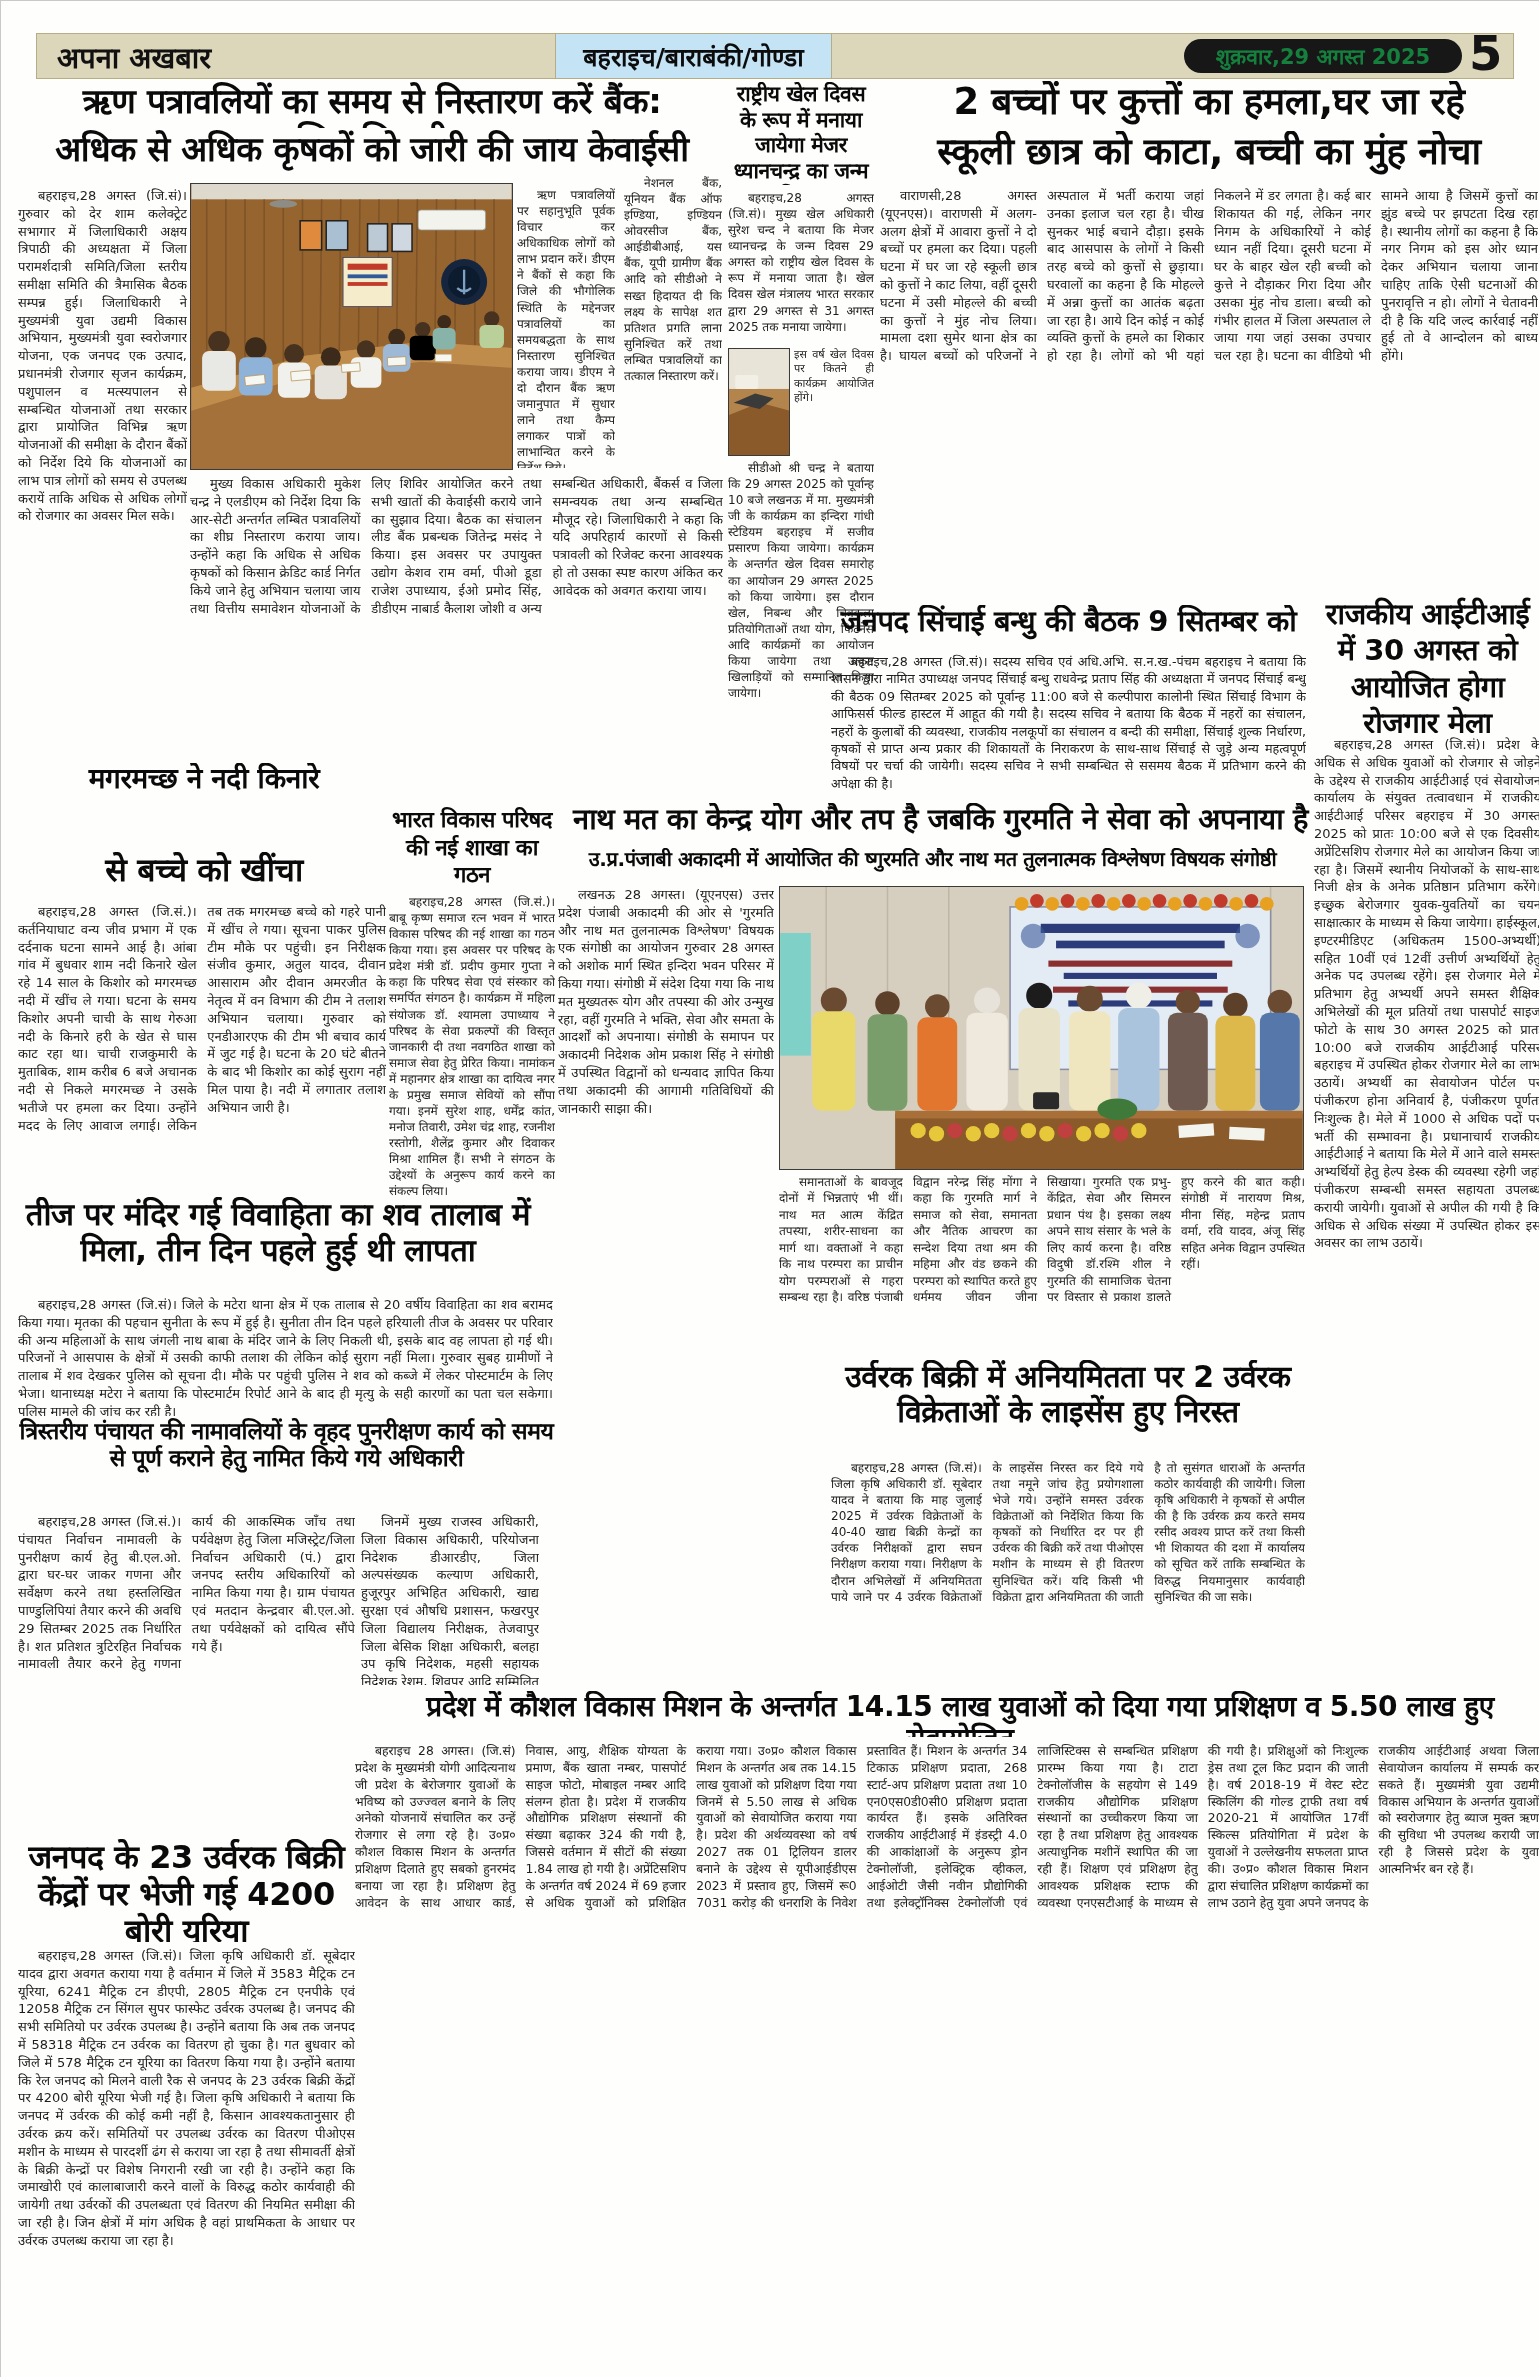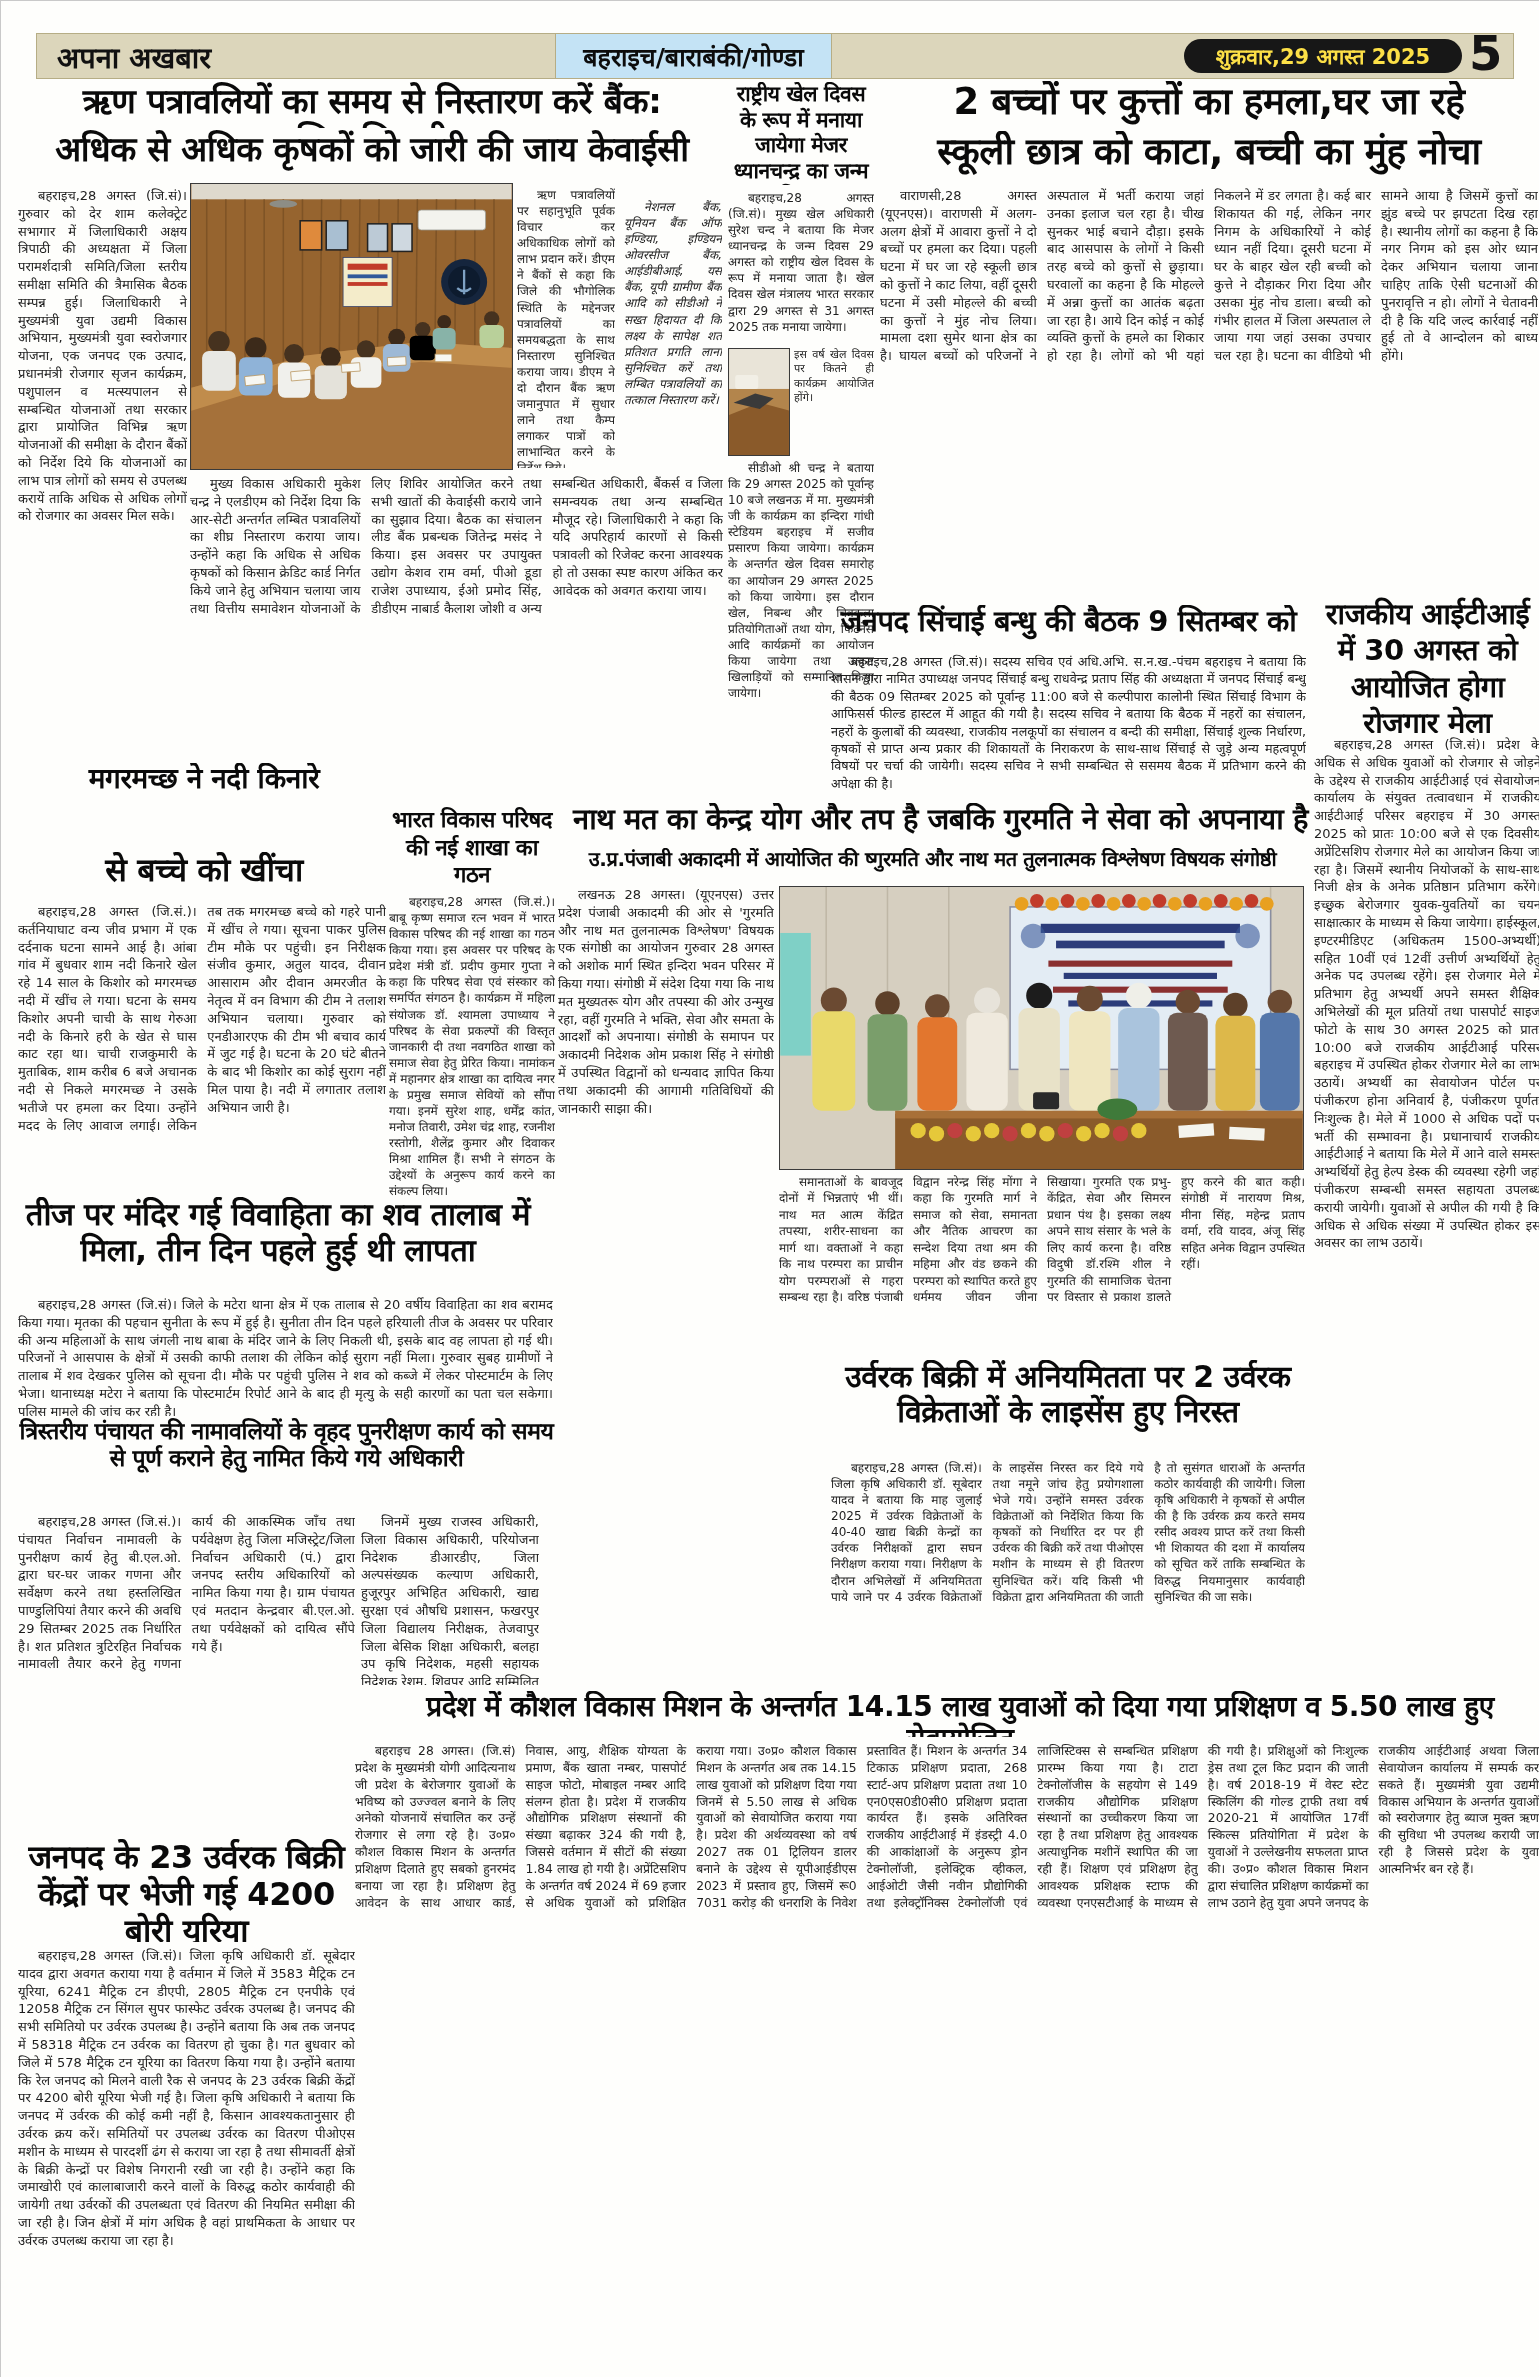--- a/index.html
+++ b/index.html
@@ -16,21 +16,21 @@
   .cols3{column-count:3;column-gap:10.7px;}
   .cols4{column-count:4;column-gap:10px;}
   .cols7{column-count:7;column-gap:10px;}
   .photoframe{border:0.8px solid #3a3a3a;background:#9c6a33;}
   
   .hdr-bar{background:#dcd6bb;border:0.8px solid #b6ad85;}
   .hdr-masthead{display:flex;align-items:center;padding-left:20px;font-weight:700;font-size:29px;color:#111;}
   .hdr-region{background:#c4e3f5;border-left:0.8px solid #b6ad85;border-right:0.8px solid #b6ad85;
     display:flex;align-items:center;justify-content:center;font-weight:700;font-size:25px;color:#0c0c0c;}
   .hdr-pill{background:#171717;border-radius:18.4px;display:flex;align-items:center;justify-content:center;
-    color:#fde047;font-weight:700;font-size:21px;}
+    color:#15803d;font-weight:700;font-size:21px;}
   .hdr-num{font-weight:700;font-size:48px;color:#141414;line-height:1;}
 </style>
 </head>
 <body>
 
 <div class="page">
 
   <div class="region hdr-bar" style="left:35px;top:32px;width:1428px;height:44px;padding-left:48px;">
     <div class="hdr-masthead" style="position:absolute;left:0;top:0;width:517px;height:44px;">अपना अखबार</div>
     <div class="hdr-region" style="position:absolute;left:518px;top:0;width:275px;height:44px;">बहराइच/बाराबंकी/गोण्डा</div>
@@ -105,21 +105,21 @@
         <rect x="130" y="244" width="26" height="12" transform="rotate(-5 143 250)"></rect>
         <rect x="196" y="234" width="24" height="11" transform="rotate(-4 208 239)"></rect>
         <rect x="256" y="226" width="24" height="11" transform="rotate(-3 268 231)"></rect>
         <rect x="318" y="222" width="22" height="10"></rect>
       </g>
     </svg>
   </div>
 
   <div class="region bodytxt" style="left:17px;top:186px;width:169px;height:612px;">बहराइच,28 अगस्त (जि.सं)। गुरुवार को देर शाम कलेक्ट्रेट सभागार में जिलाधिकारी अक्षय त्रिपाठी की अध्यक्षता में जिला परामर्शदात्री समिति/जिला स्तरीय समीक्षा समिति की त्रैमासिक बैठक सम्पन्न हुई। जिलाधिकारी ने मुख्यमंत्री युवा उद्यमी विकास अभियान, मुख्यमंत्री युवा स्वरोजगार योजना, एक जनपद एक उत्पाद, प्रधानमंत्री रोजगार सृजन कार्यक्रम, पशुपालन व मत्स्यपालन से सम्बन्धित योजनाओं तथा सरकार द्वारा प्रायोजित विभिन्न ऋण योजनाओं की समीक्षा के दौरान बैंकों को निर्देश दिये कि योजनाओं का लाभ पात्र लोगों को समय से उपलब्ध करायें ताकि अधिक से अधिक लोगों को रोजगार का अवसर मिल सके।</div>
   <div class="region bodytxt small" style="left:516px;top:186px;width:98px;height:281px;">ऋण पत्रावलियों पर सहानुभूति पूर्वक विचार कर अधिकाधिक लोगों को लाभ प्रदान करें। डीएम ने बैंकों से कहा कि जिले की भौगोलिक स्थिति के मद्देनजर पत्रावलियों का समयबद्धता के साथ निस्तारण सुनिश्चित कराया जाय। डीएम ने दो दौरान बैंक ऋण जमानुपात में सुधार लाने तथा कैम्प लगाकर पात्रों को लाभान्वित करने के निर्देश दिये।</div>
-  <div class="region bodytxt small" style="left:623px;top:198px;width:98px;height:281px;font-style:italic;">नेशनल बैंक, यूनियन बैंक ऑफ इण्डिया, इण्डियन ओवरसीज बैंक, आईडीबीआई, यस बैंक, यूपी ग्रामीण बैंक आदि को सीडीओ ने सख्त हिदायत दी कि लक्ष्य के सापेक्ष शत प्रतिशत प्रगति लाना सुनिश्चित करें तथा लम्बित पत्रावलियों का तत्काल निस्तारण करें।</div>
+  <div class="region bodytxt small" style="left:623px;top:174px;width:98px;height:281px;">नेशनल बैंक, यूनियन बैंक ऑफ इण्डिया, इण्डियन ओवरसीज बैंक, आईडीबीआई, यस बैंक, यूपी ग्रामीण बैंक आदि को सीडीओ ने सख्त हिदायत दी कि लक्ष्य के सापेक्ष शत प्रतिशत प्रगति लाना सुनिश्चित करें तथा लम्बित पत्रावलियों का तत्काल निस्तारण करें।</div>
   <div class="region bodytxt cols3" style="left:189px;top:474px;width:533px;height:322px;">मुख्य विकास अधिकारी मुकेश चन्द्र ने एलडीएम को निर्देश दिया कि आर-सेटी अन्तर्गत लम्बित पत्रावलियों का शीघ्र निस्तारण कराया जाय। उन्होंने कहा कि अधिक से अधिक कृषकों को किसान क्रेडिट कार्ड निर्गत किये जाने हेतु अभियान चलाया जाय तथा वित्तीय समावेशन योजनाओं के लिए शिविर आयोजित करने तथा सभी खातों की केवाईसी कराये जाने का सुझाव दिया। बैठक का संचालन लीड बैंक प्रबन्धक जितेन्द्र मसंद ने किया। इस अवसर पर उपायुक्त उद्योग केशव राम वर्मा, पीओ डूडा राजेश उपाध्याय, ईओ प्रमोद सिंह, डीडीएम नाबार्ड कैलाश जोशी व अन्य सम्बन्धित अधिकारी, बैंकर्स व जिला समन्वयक तथा अन्य सम्बन्धित मौजूद रहे। जिलाधिकारी ने कहा कि यदि अपरिहार्य कारणों से किसी पत्रावली को रिजेक्ट करना आवश्यक हो तो उसका स्पष्ट कारण अंकित कर आवेदक को अवगत कराया जाय।</div>
 
   <div class="region hl" style="left:727px;top:81px;width:146px;height:103px;font-size:21px;line-height:1.22;">राष्ट्रीय खेल दिवस के रूप में मनाया जायेगा मेजर ध्यानचन्द्र का जन्म दिवस</div>
   <div class="region bodytxt small" style="left:727px;top:189px;width:146px;height:155px;">बहराइच,28 अगस्त (जि.सं)। मुख्य खेल अधिकारी सुरेश चन्द ने बताया कि मेजर ध्यानचन्द्र के जन्म दिवस 29 अगस्त को राष्ट्रीय खेल दिवस के रूप में मनाया जाता है। खेल दिवस खेल मंत्रालय भारत सरकार द्वारा 29 अगस्त से 31 अगस्त 2025 तक मनाया जायेगा।</div>
   <div class="region photoframe" style="left:727px;top:347px;width:60px;height:106px;">
     <svg width="60" height="106" viewBox="0 0 78 138">
       <rect width="78" height="138" fill="#b3854c"></rect>
       <rect width="78" height="52" fill="#e9e4d8"></rect>
       <polygon points="0,138 0,86 40,70 78,80 78,138" fill="#8a5a2a"></polygon>
       <polygon points="6,70 34,58 58,64 40,78" fill="#3a3a3a"></polygon>

